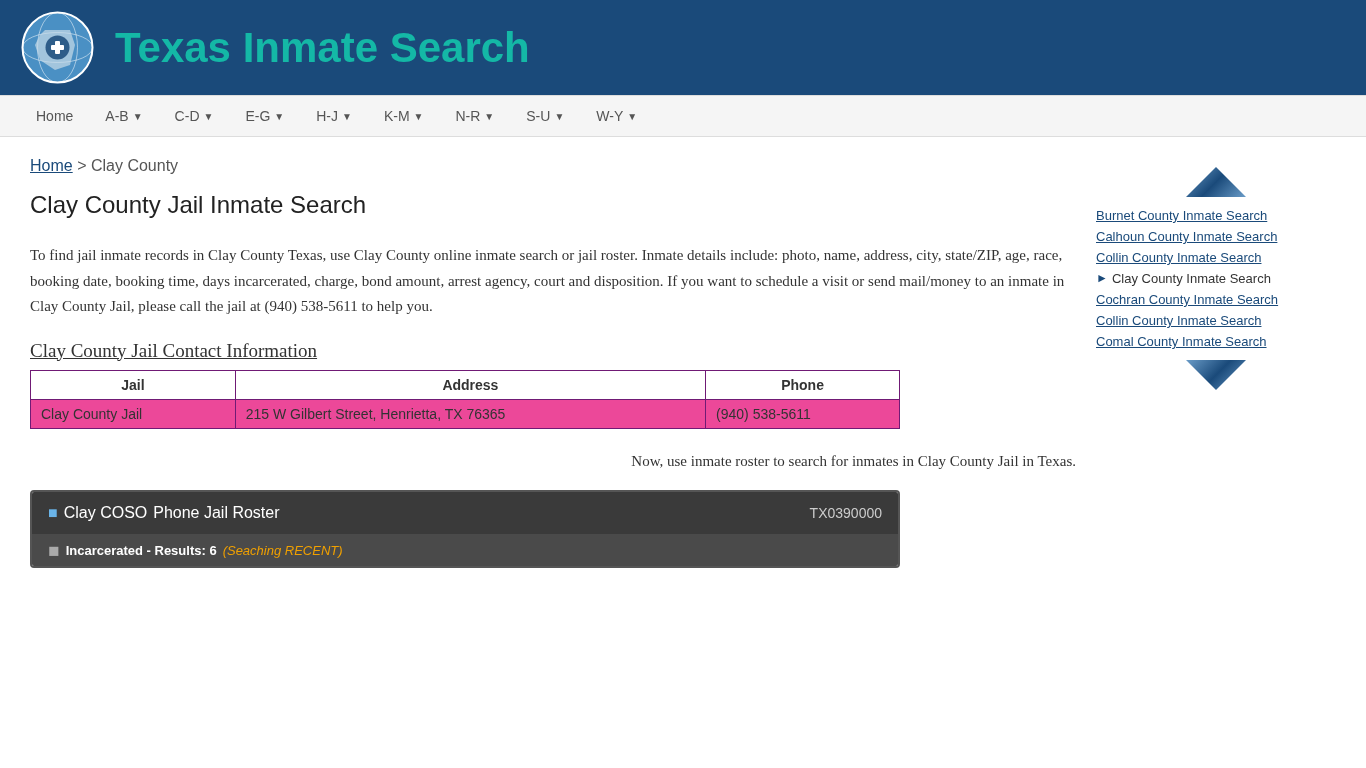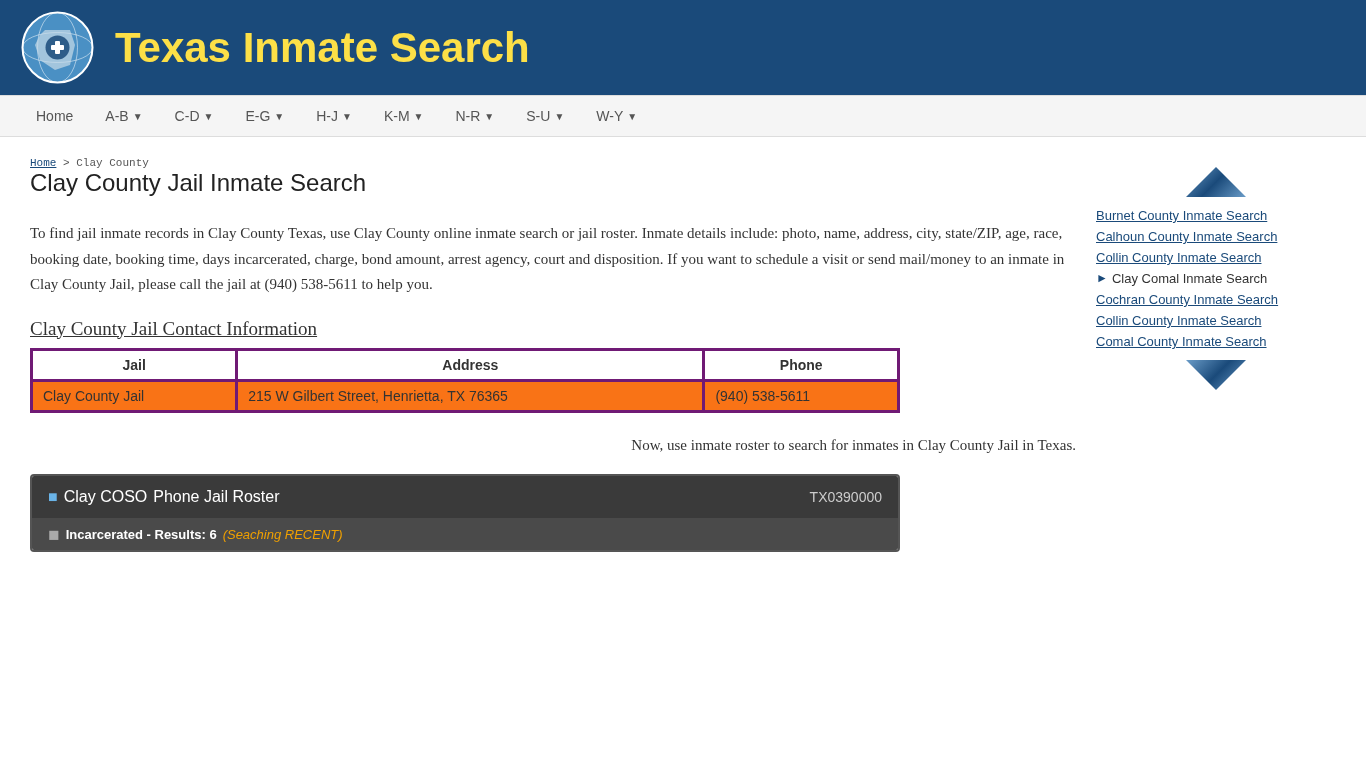--- a/index.html
+++ b/index.html
@@ -13,21 +13,21 @@
       align-items: center;
       min-height: 93px;
     }
     #header-logo {
       width: 75px;
       height: 75px;
       margin-right: 20px;
       flex-shrink: 0;
     }
     #header-title {
-      color: #fde047;
+      color: #14b8a6;
       font-size: 42px;
       font-weight: bold;
       font-family: Arial, sans-serif;
     }
 
     
     #navbar {
       background: #f5f5f5;
       border-top: 1px solid #ddd;
       border-bottom: 1px solid #ddd;
@@ -58,23 +58,23 @@
     }
 
     
     #content {
       flex: 1;
       min-width: 0;
     }
 
     
     #breadcrumb {
-      margin-bottom: 0;
-      font-family: Liberation Mono, monospace;
-      font-size: 11px;
+      margin-bottom: 16px;
+      font-family: Liberation Sans, sans-serif;
+      font-size: 16px;
     }
     #breadcrumb a { color: #1a4a7a; text-decoration: underline; }
     #breadcrumb span { color: #555; }
 
     
     #page-title {
       font-size: 24px;
       font-weight: normal;
       font-family: Arial, sans-serif;
       margin-bottom: 24px;
@@ -99,28 +99,28 @@
     
     #jail-table {
       border-collapse: collapse;
       width: 100%;
       max-width: 870px;
       margin-bottom: 20px;
       font-size: 14px;
       font-family: Arial, sans-serif;
     }
     #jail-table th, #jail-table td {
-      border: 3px solid #701a75;
+      border: 1px solid #701a75;
       padding: 6px 10px;
     }
     #jail-table th {
       font-weight: bold;
       background: #fff;
     }
-    #jail-table td { background: #f97316; }
+    #jail-table td { background: #ec4899; }
 
     
     #use-roster-text {
       margin-bottom: 16px;
       line-height: 1.7;
       color: #333;
       text-align: right;
     }
 
     
@@ -307,21 +307,21 @@
     <div id="sidebar-diamond-top">
       <div class="diamond-top"></div>
     </div>
 
     <div id="sidebar-links">
       <a class="sidebar-link">Burnet County Inmate Search</a>
       <a class="sidebar-link">Calhoun County Inmate Search</a>
       <a class="sidebar-link">Collin County Inmate Search</a>
       <div class="sidebar-current-item">
         <span class="sidebar-current-arrow">►</span>
-        <span class="sidebar-current-text">Clay Comal Inmate Search</span>
+        <span class="sidebar-current-text">Clay County Inmate Search</span>
       </div>
       <a class="sidebar-link">Cochran County Inmate Search</a>
       <a class="sidebar-link">Collin County Inmate Search</a>
       <a class="sidebar-link">Comal County Inmate Search</a>
     </div>
 
     <div id="sidebar-diamond-bottom">
       <div class="diamond-bottom"></div>
     </div>
   </div>

